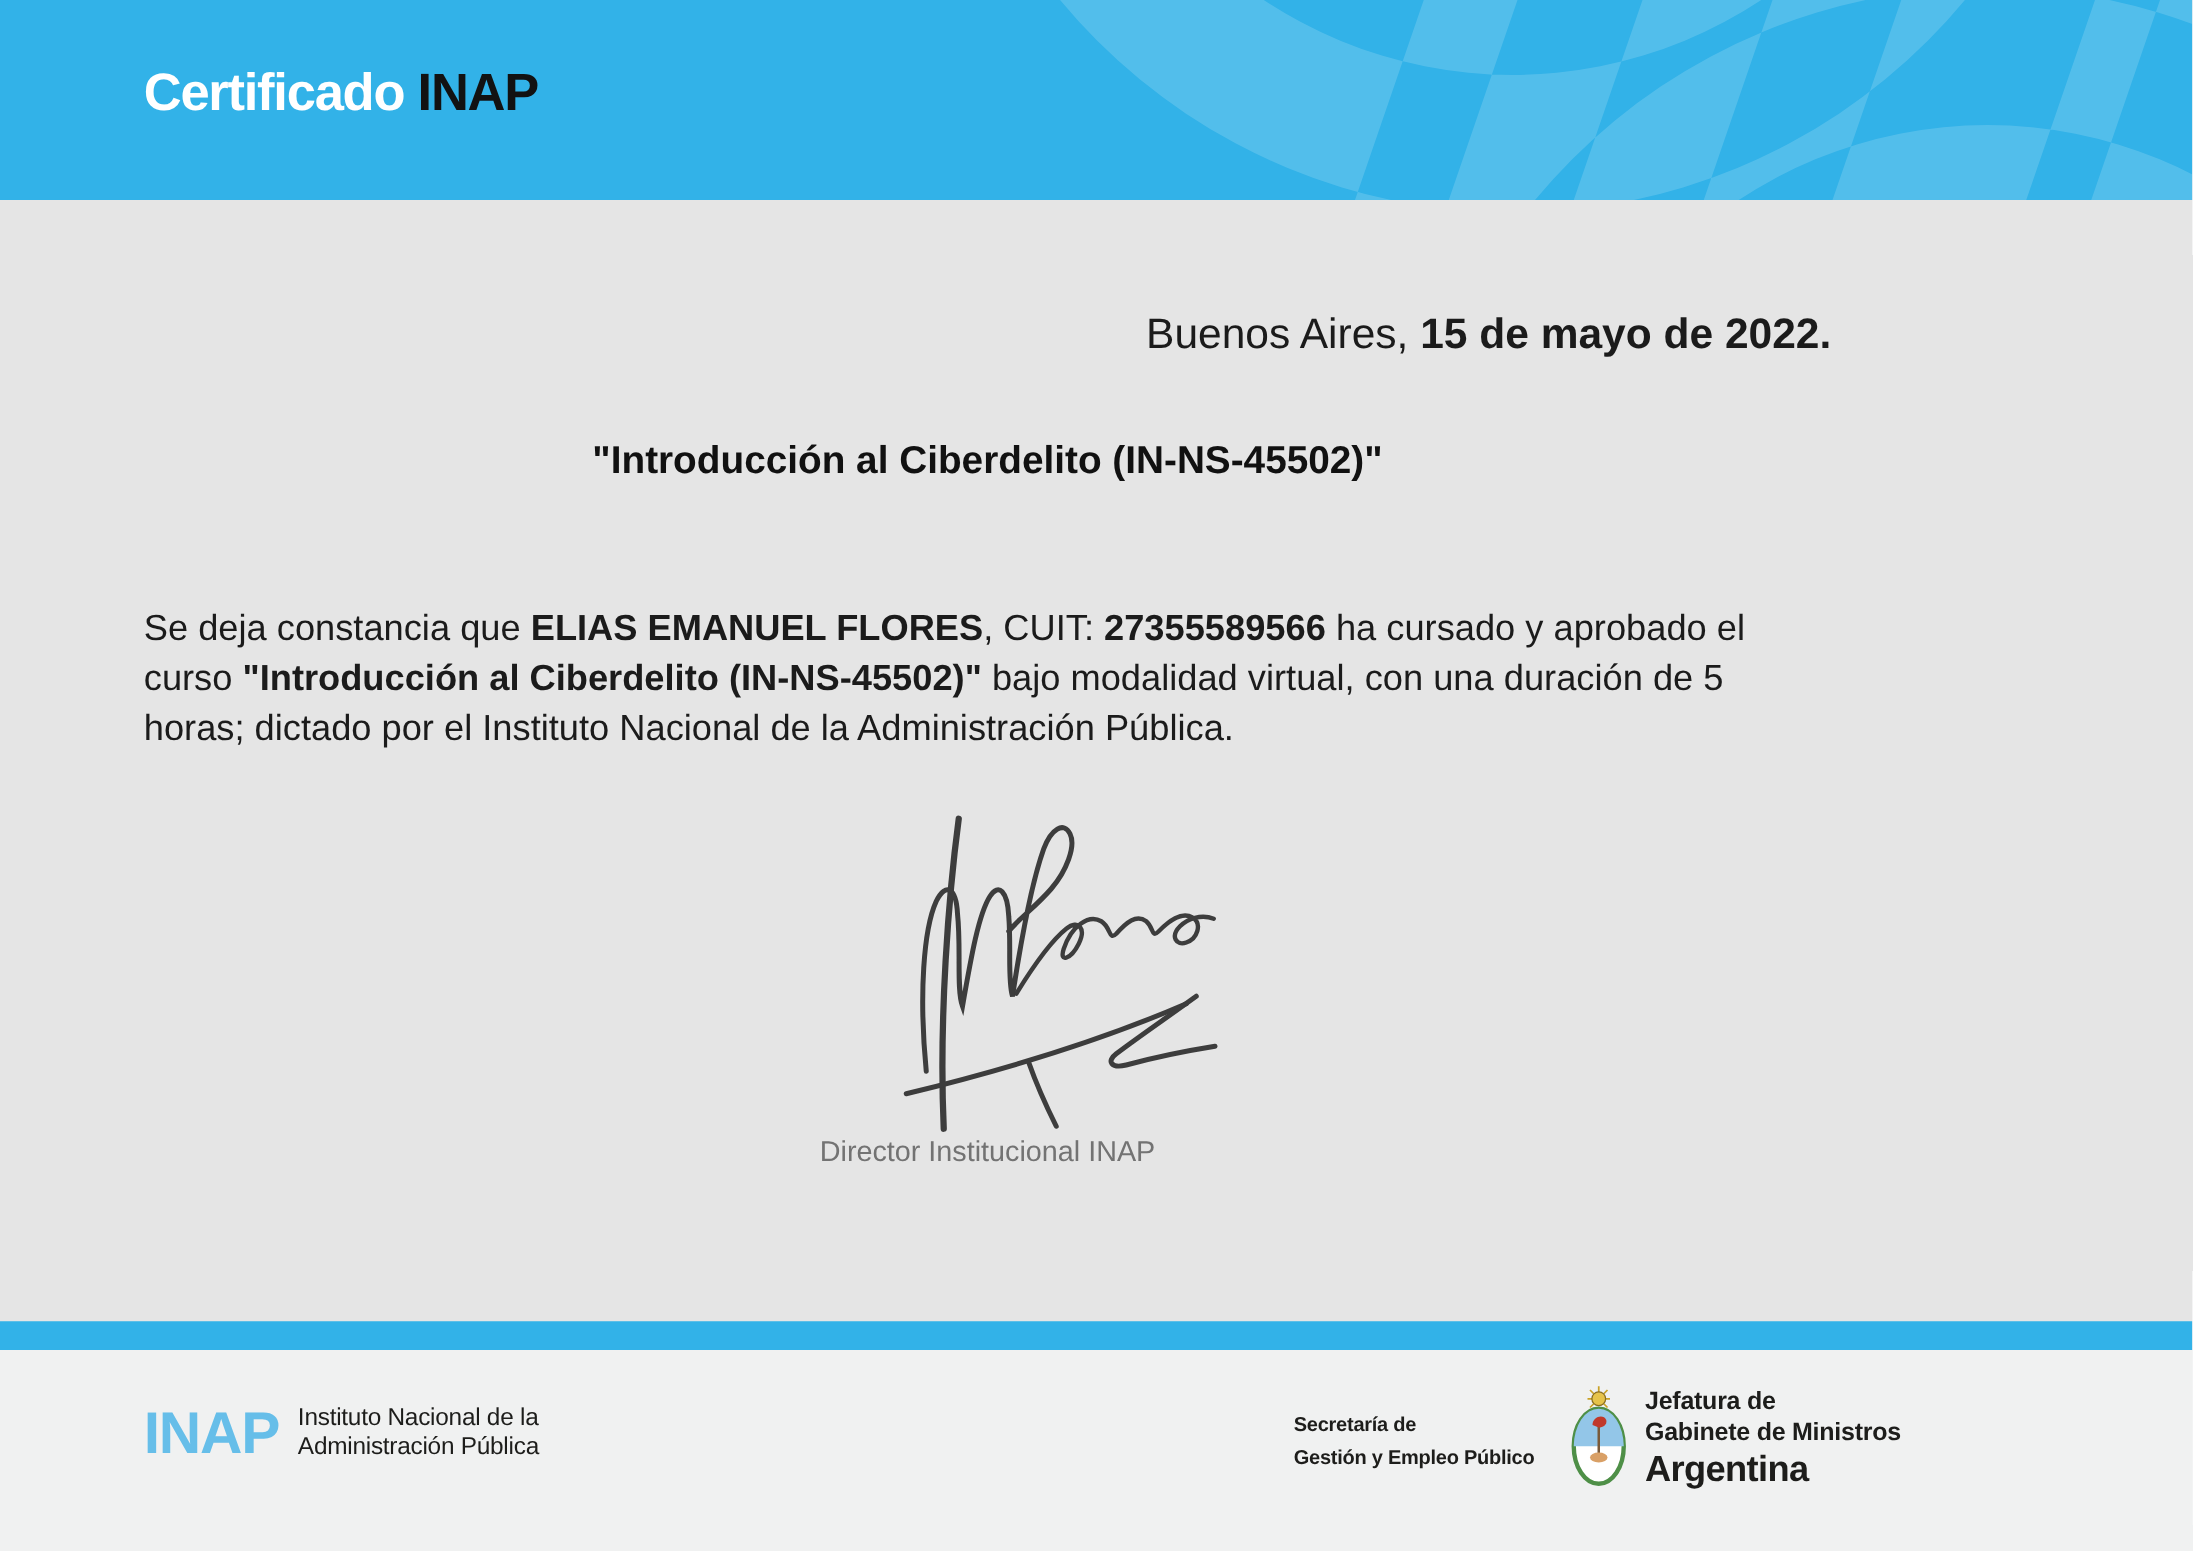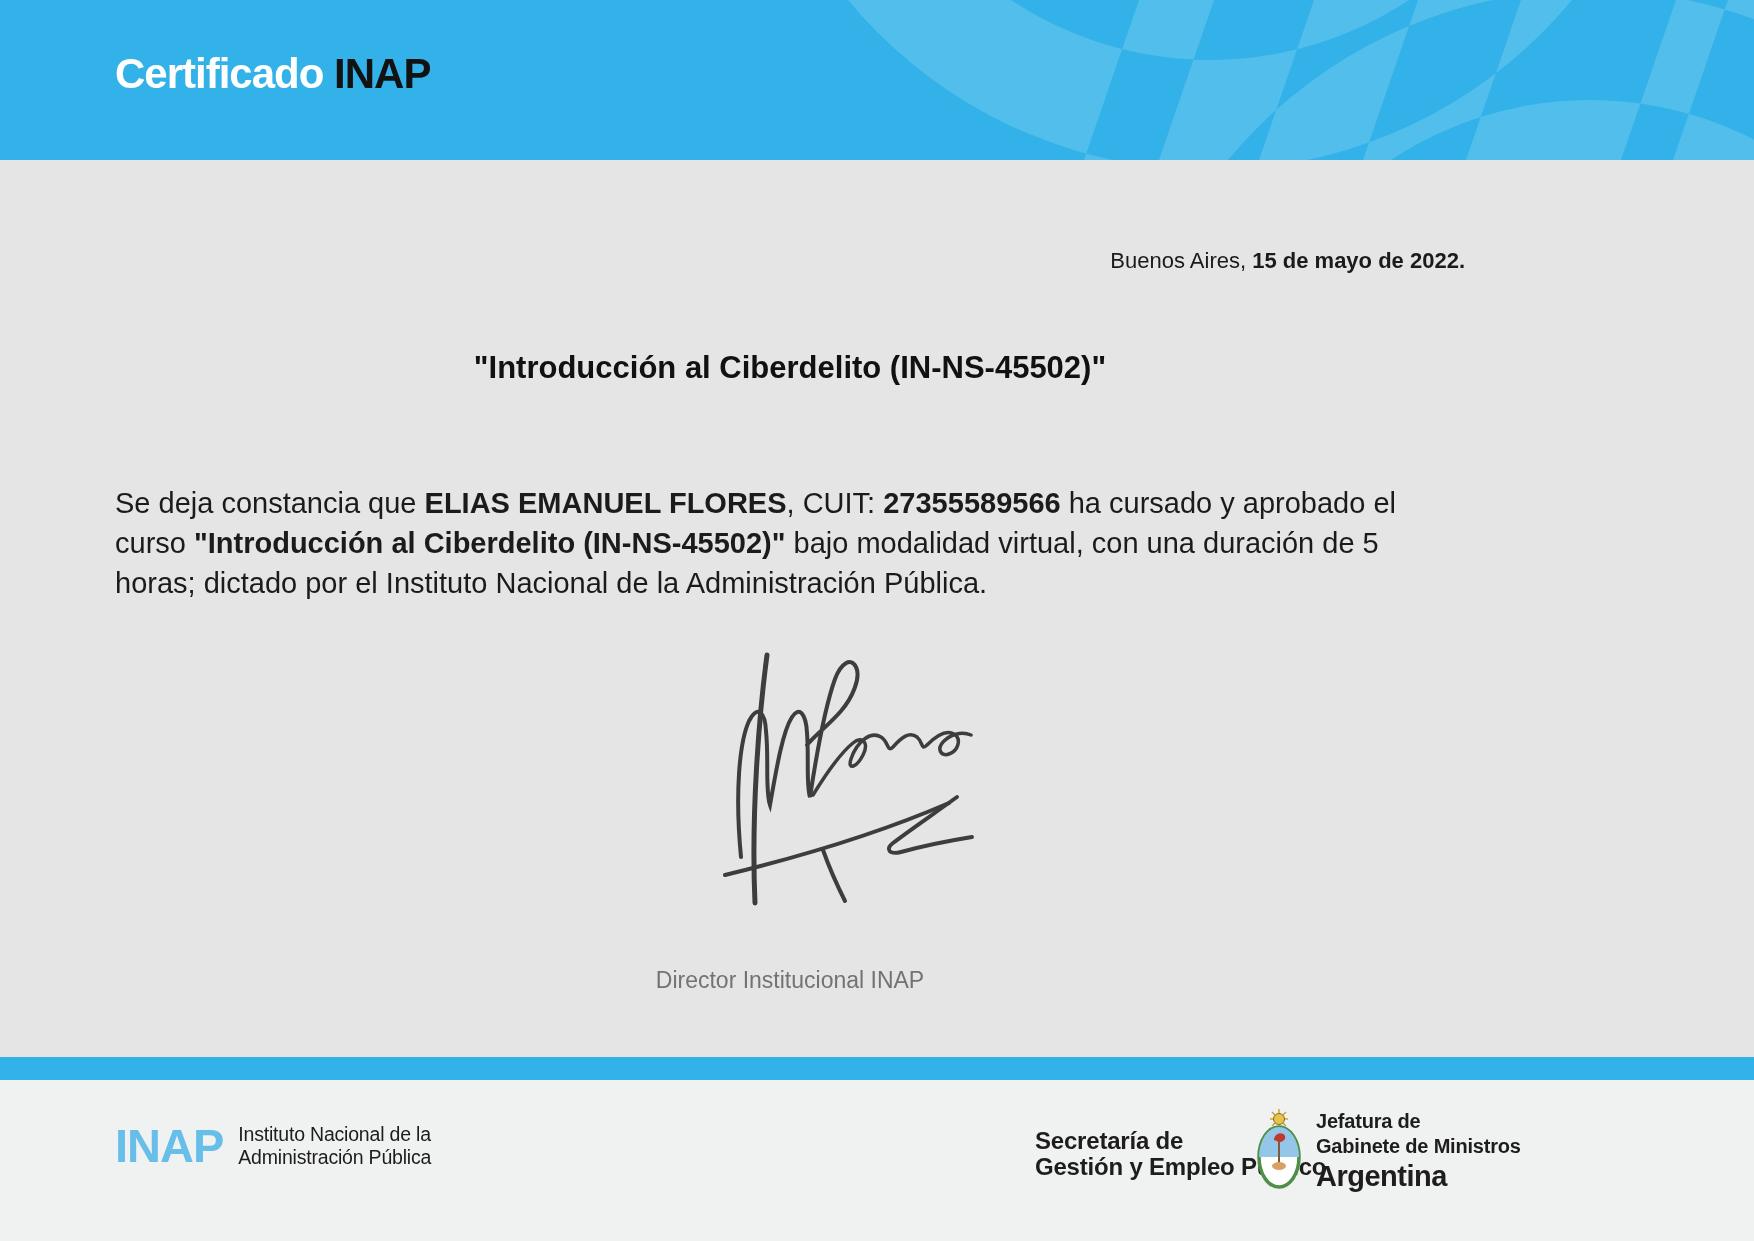--- a/index.html
+++ b/index.html
@@ -7,41 +7,41 @@
   .page { position:relative; width:1754px; height:1241px; overflow:hidden; background:#e5e5e5; }
 
   
   .banner { position:absolute; top:0; left:0; width:1754px; height:160px; background:#32B2E8; overflow:hidden; }
   .banner-pattern { position:absolute; top:0; left:0; }
   .banner-title { position:absolute; left:115px; top:50px; font-size:42px; font-weight:700; letter-spacing:-1px; white-space:nowrap; }
   .banner-title .primary { color:#ffffff; }
   .banner-title .secondary { color:#121212; }
 
   
-  .date-line { position:absolute; left:115px; top:248px; width:1350px; text-align:right; font-size:22px; color:#1b1b1b; }
+  .date-line { position:absolute; left:115px; top:248px; width:1350px; text-align:right; font-size:34px; color:#1b1b1b; }
   .date-line b { font-weight:700; }
   .course-title { position:absolute; left:115px; top:350px; width:1350px; text-align:center; font-size:31px; font-weight:700; color:#111111; }
   .body-par { position:absolute; left:115px; top:483px; width:1332px; font-size:29px; line-height:40px; color:#1b1b1b; }
   .body-par b { font-weight:700; }
 
   
   .signature-svg { position:absolute; left:695px; top:645px; }
   .sig-name { position:absolute; left:115px; top:915px; width:1350px; text-align:center; font-size:24px; font-weight:700; color:#737373; }
-  .sig-role { position:absolute; left:115px; top:967px; width:1350px; text-align:center; font-size:23px; font-weight:400; color:#737373; }
+  .sig-role { position:absolute; left:115px; top:908px; width:1350px; text-align:center; font-size:23px; font-weight:400; color:#737373; }
 
   
   .note { position:absolute; left:115px; top:1002px; width:1360px; font-size:18px; letter-spacing:-0.2px; color:#4a4a4a; white-space:nowrap; }
 
   
   .blue-bar { position:absolute; left:0; top:1057px; width:1754px; height:23px; background:#32B2E8; }
   .footer { position:absolute; left:0; top:1080px; width:1754px; height:161px; background:#F0F1F1; }
   .footer-left { position:absolute; left:115px; top:42px; display:flex; align-items:center; gap:15px; }
   .inap-logo { font-size:47px; font-weight:700; letter-spacing:-1px; color:#66BEE9; line-height:1; }
   .inap-name { font-size:19.5px; line-height:23px; color:#1d1d1b; letter-spacing:-0.2px; }
-  .secretaria { position:absolute; left:1035px; top:48px; font-size:24px; font-weight:700; line-height:26px; color:#1d1d1b; letter-spacing:-0.2px; }
+  .secretaria { position:absolute; left:1035px; top:48px; font-size:16px; font-weight:700; line-height:26px; color:#1d1d1b; letter-spacing:-0.2px; }
   .emblem { position:absolute; left:1252px; top:28px; }
   .jefatura { position:absolute; left:1316px; top:29px; color:#1d1d1b; letter-spacing:-0.2px; }
   .jefatura .jl { font-size:20px; font-weight:700; line-height:25px; }
   .jefatura .country { font-size:29px; font-weight:800; line-height:32px; margin-top:1px; letter-spacing:-0.5px; }
 </style>
 </head>
 <body>
 
 <div class="page">
 

